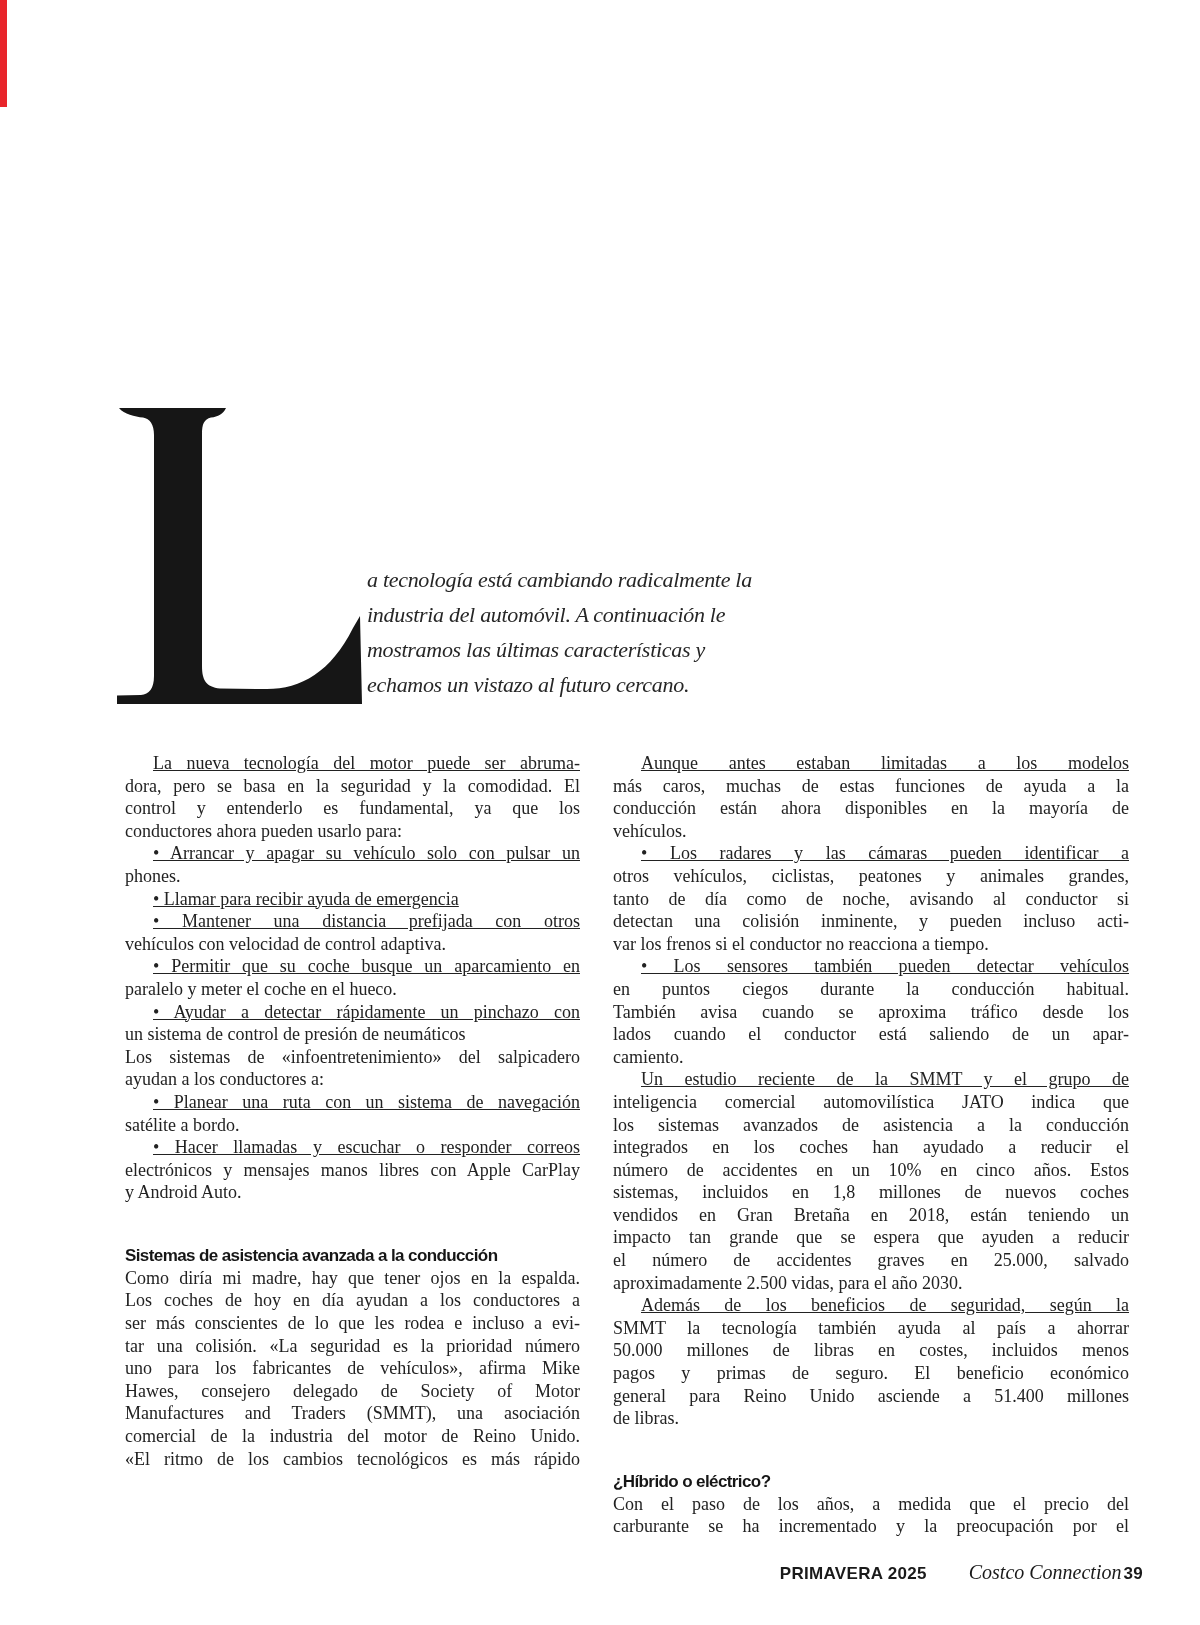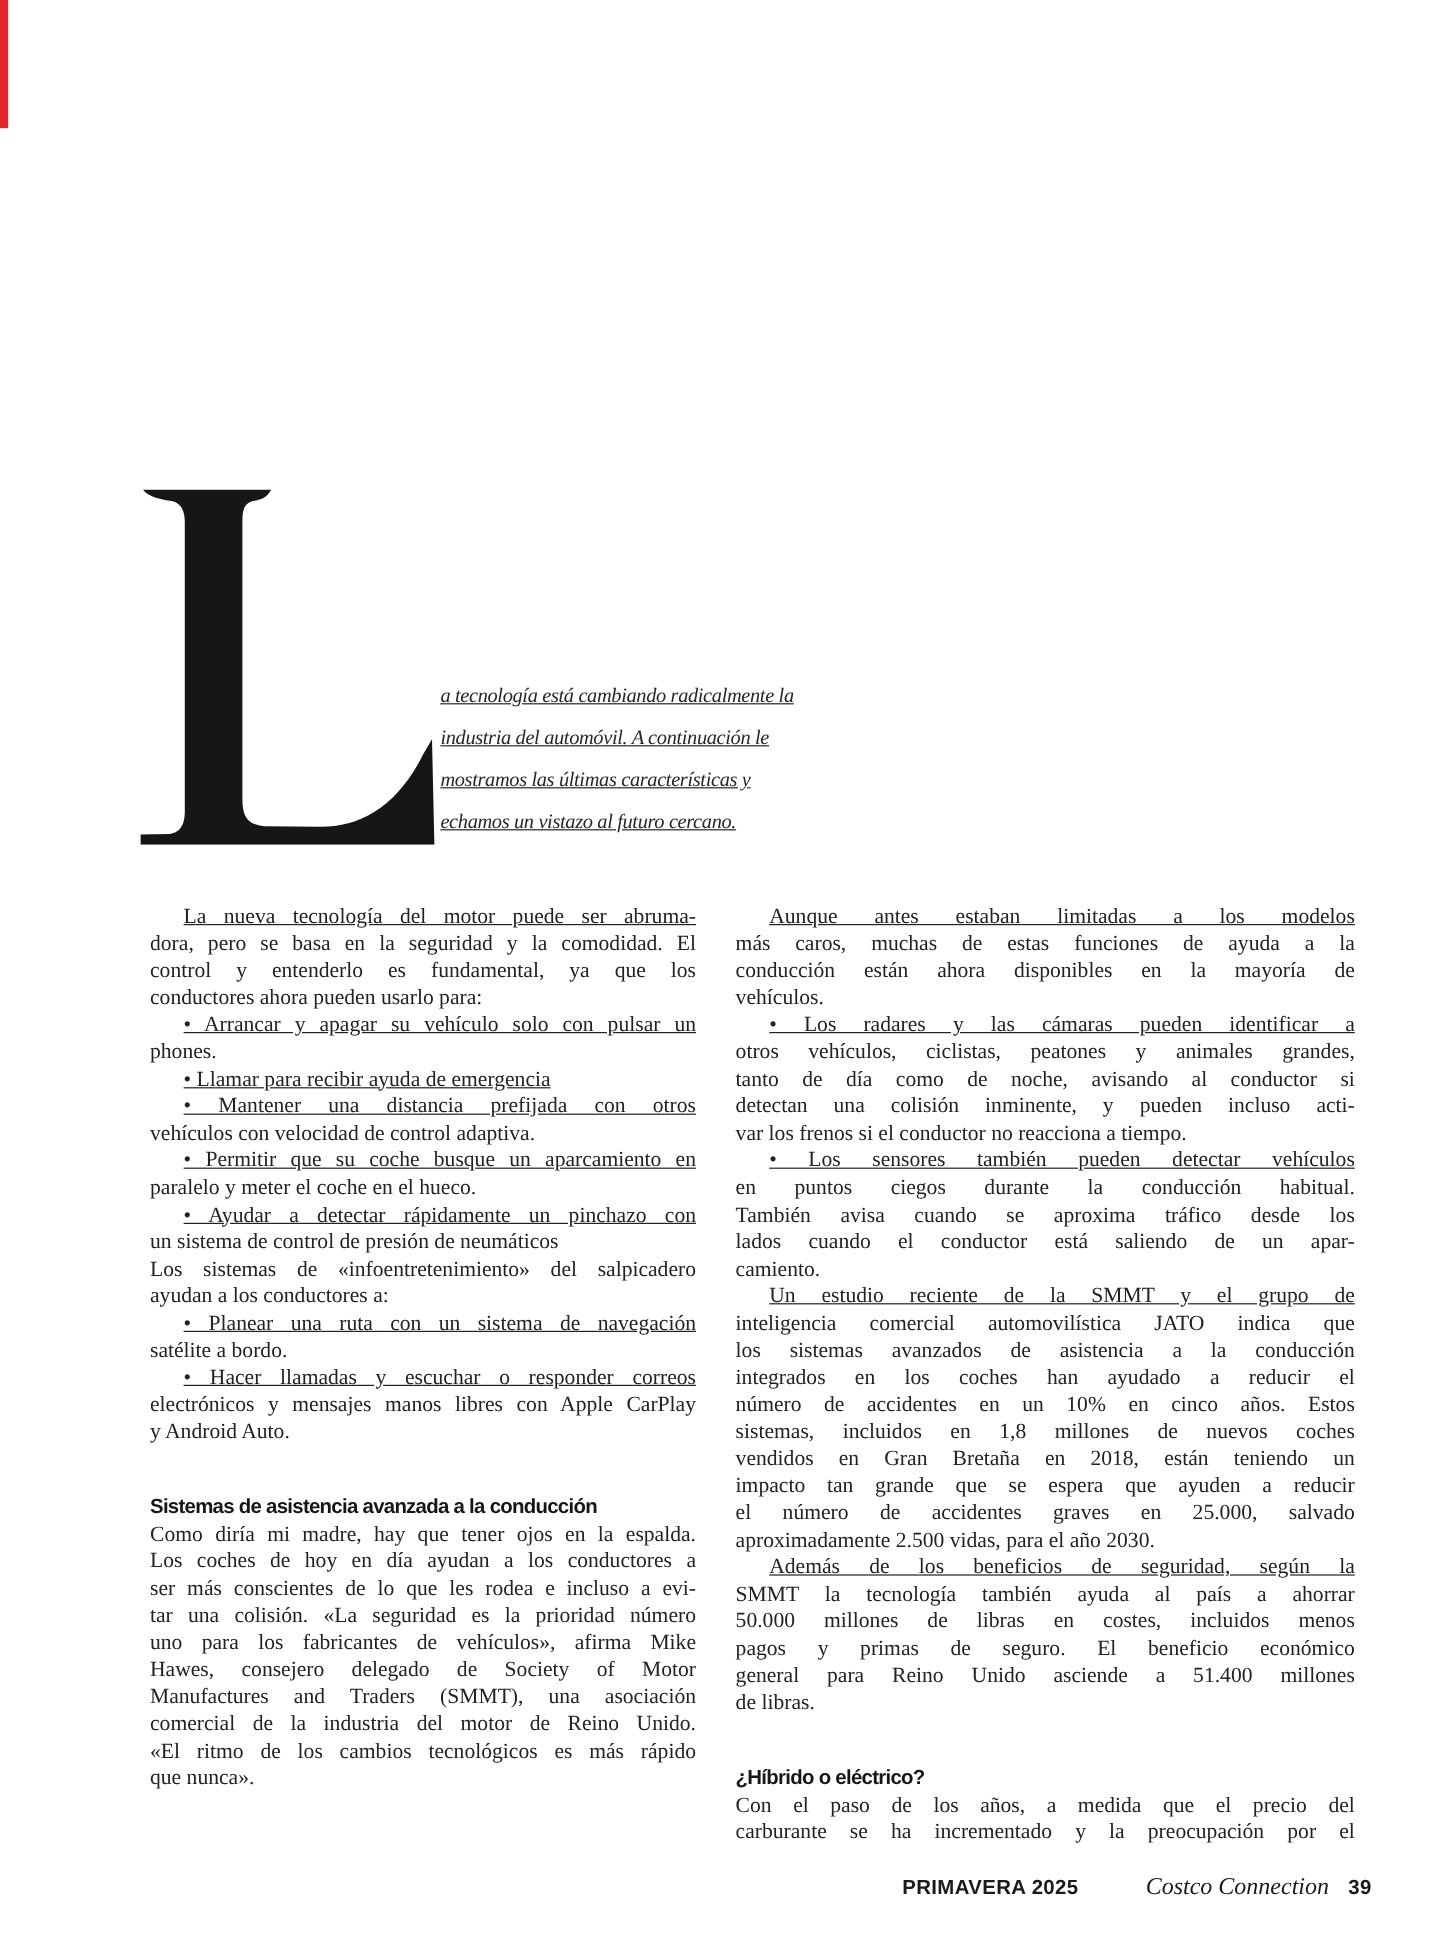--- a/index.html
+++ b/index.html
@@ -13,24 +13,23 @@
   .edge-marker{
     position:absolute;left:0;top:0;width:7px;height:107px;
   }
   .dropcap{
     position:absolute;left:117px;top:408px;width:248px;height:296px;
   }
   .intro{
     position:absolute;left:367px;top:562px;width:520px;
     font-family:"Liberation Serif", serif;
     font-style:italic;
-    font-size:17px;line-height:35px;
+    font-size:22px;line-height:35px;
     letter-spacing:-0.3px;
     color:#262626;
-    text-decoration:underline;
   }
   .column{
     position:absolute;top:752px;
     color:#222222;
   }
   .column-left{left:125px;width:455px;}
   .column-right{left:613px;width:516px;}
   .ln{
     font-family:"Liberation Serif", serif;
     font-size:18px;line-height:22.6px;
@@ -45,21 +44,21 @@
   .col-heading{
     font-family:"Liberation Sans", sans-serif;
     font-weight:700;
     font-size:17px;line-height:23px;
     letter-spacing:-0.6px;
     color:#161616;
     margin-top:40px;
   }
   .footer{
     position:absolute;right:57px;top:1561px;
-    display:flex;align-items:baseline;gap:16px;
+    display:flex;align-items:baseline;gap:2px;
     color:#1a1a1a;
     justify-content:center;
   }
   .footer-season,.footer-num{
     font-family:"Liberation Sans", sans-serif;
     font-weight:700;font-size:17px;letter-spacing:0.3px;
   }
   .footer-mag{
     font-family:"Liberation Serif", serif;
     font-style:italic;font-size:20px;margin-left:40px;
@@ -127,21 +126,20 @@
       <div class="col-heading">Sistemas de asistencia avanzada a la conducción</div>
       <div class="ln j">Como diría mi madre, hay que tener ojos en la espalda.</div>
       <div class="ln j">Los coches de hoy en día ayudan a los conductores a</div>
       <div class="ln j">ser más conscientes de lo que les rodea e incluso a evi-</div>
       <div class="ln j">tar una colisión. «La seguridad es la prioridad número</div>
       <div class="ln j">uno para los fabricantes de vehículos», afirma Mike</div>
       <div class="ln j">Hawes, consejero delegado de Society of Motor</div>
       <div class="ln j">Manufactures and Traders (SMMT), una asociación</div>
       <div class="ln j">comercial de la industria del motor de Reino Unido.</div>
       <div class="ln j">«El ritmo de los cambios tecnológicos es más rápido</div>
-      <div class="ln">que nunca».</div>
     </div>
 
   <div class="column column-right">
       <div class="ln j ind">Aunque antes estaban limitadas a los modelos</div>
       <div class="ln j">más caros, muchas de estas funciones de ayuda a la</div>
       <div class="ln j">conducción están ahora disponibles en la mayoría de</div>
       <div class="ln">vehículos.</div>
       <div class="ln j ind">• Los radares y las cámaras pueden identificar a</div>
       <div class="ln j">otros vehículos, ciclistas, peatones y animales grandes,</div>
       <div class="ln j">tanto de día como de noche, avisando al conductor si</div>

